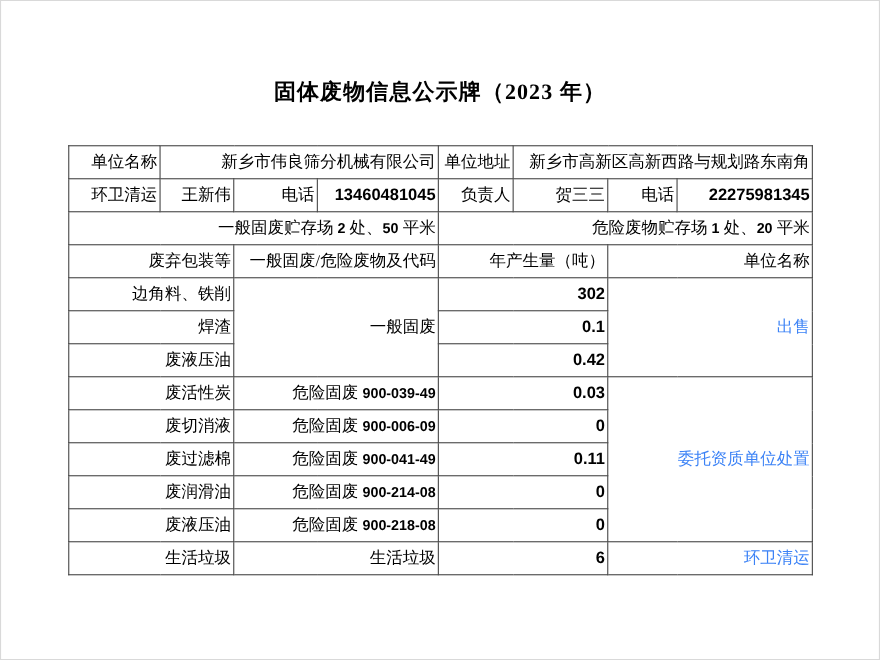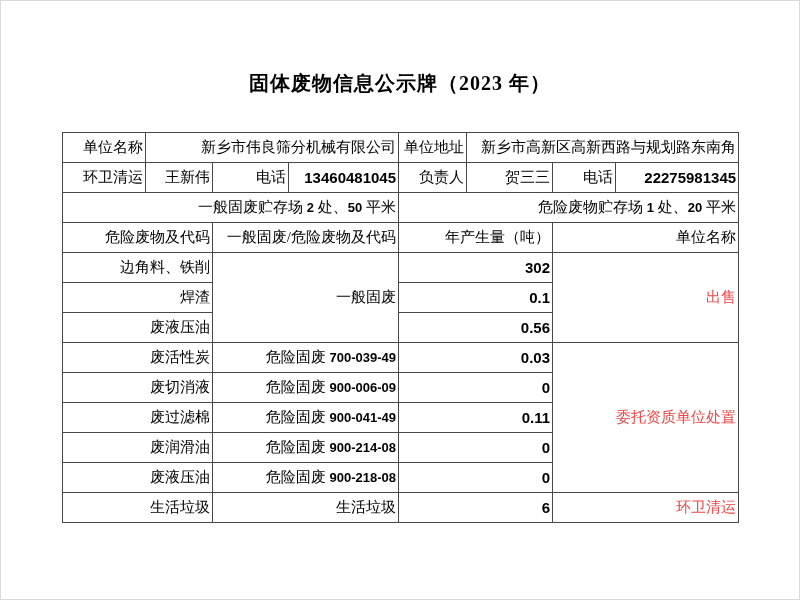--- a/index.html
+++ b/index.html
@@ -24,21 +24,21 @@
     border:1px solid #474747;
     height:29px;
     text-align:right; vertical-align:middle;
     font-size:15px; padding:0 2px;
     overflow:hidden; white-space:nowrap;
   }
   .num {
     font-family:"Liberation Sans", sans-serif;
     font-weight:700; font-size:13px;
   }
-  .blue { color:#ef4444; }
+  .blue { color:#3b82f6; }
   .small { font-size:14px; }
 </style>
 </head>
 <body>
 
 <div class="frame">
 
   <h1 class="title">固体废物信息公示牌（2023 年）</h1>
 
   <table class="sheet">
@@ -71,44 +71,44 @@
       <td>电话</td>
       <td class="num">22275981345</td>
     </tr>
 
     <tr>
       <td colspan="4" class="embolden-digits">一般固废贮存场 <span class="num">2</span> 处、<span class="num">50</span> 平米</td>
       <td colspan="4" class="embolden-digits">危险废物贮存场 <span class="num">1</span> 处、<span class="num">20</span> 平米</td>
     </tr>
 
     <tr>
-      <td colspan="2">危险废物及代码</td>
+      <td colspan="2">废弃包装等</td>
       <td colspan="2" class="small">一般固废/危险废物及代码</td>
       <td colspan="2">年产生量（吨）</td>
       <td colspan="2">单位名称</td>
     </tr>
 
     <tr>
       <td colspan="2">边角料、铁削</td>
       <td colspan="2" rowspan="3">一般固废</td>
       <td colspan="2" class="num">302</td>
       <td colspan="2" rowspan="3" class="blue">出售</td>
     </tr>
     <tr>
       <td colspan="2">焊渣</td>
       <td colspan="2" class="num">0.1</td>
     </tr>
     <tr>
       <td colspan="2">废液压油</td>
-      <td colspan="2" class="num">0.56</td>
+      <td colspan="2" class="num">0.42</td>
     </tr>
 
     <tr>
       <td colspan="2">废活性炭</td>
-      <td colspan="2" class="embolden-digits">危险固废 <span class="num">700-039-49</span></td>
+      <td colspan="2" class="embolden-digits">危险固废 <span class="num">900-039-49</span></td>
       <td colspan="2" class="num">0.03</td>
       <td colspan="2" rowspan="5" class="blue">委托资质单位处置</td>
     </tr>
     <tr>
       <td colspan="2">废切消液</td>
       <td colspan="2" class="embolden-digits">危险固废 <span class="num">900-006-09</span></td>
       <td colspan="2" class="num">0</td>
     </tr>
     <tr>
       <td colspan="2">废过滤棉</td>

